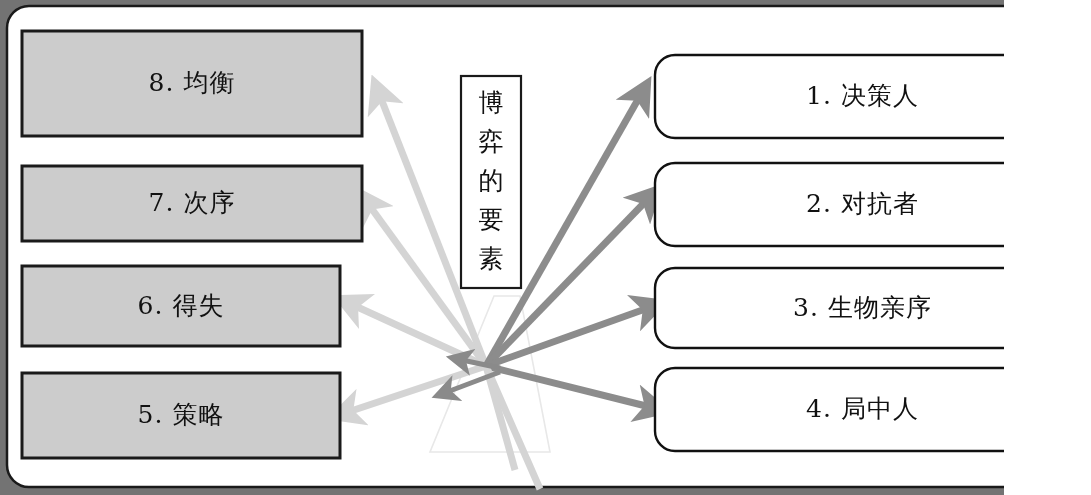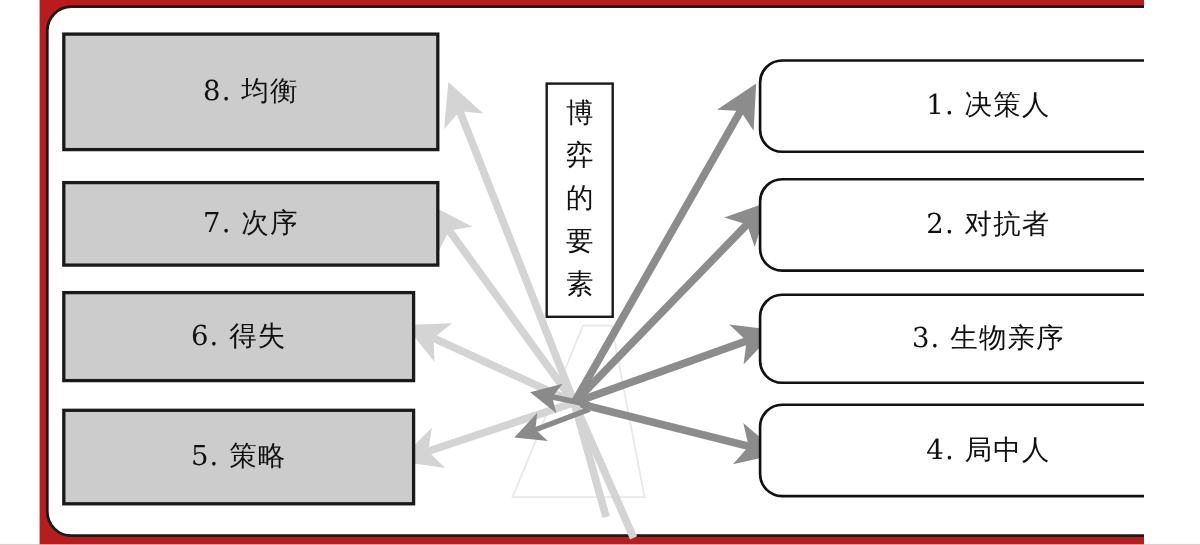--- a/index.html
+++ b/index.html
@@ -8,23 +8,22 @@
     padding: 0;
     background: #ffffff;
   }
   body {
     font-family: "DejaVu Serif", "Liberation Serif", serif;
   }
   #diagram-root {
     position: relative;
     width: 1004px;
     height: 495px;
-    background: #b91c1c;
+    background: #737373;
     overflow: hidden;
-    margin-left: 36px;
   }
   #diagram-svg {
     position: absolute;
     left: 0;
     top: 0;
     width: 1091px;
     height: 495px;
     display: block;
   }
   .box-text {

